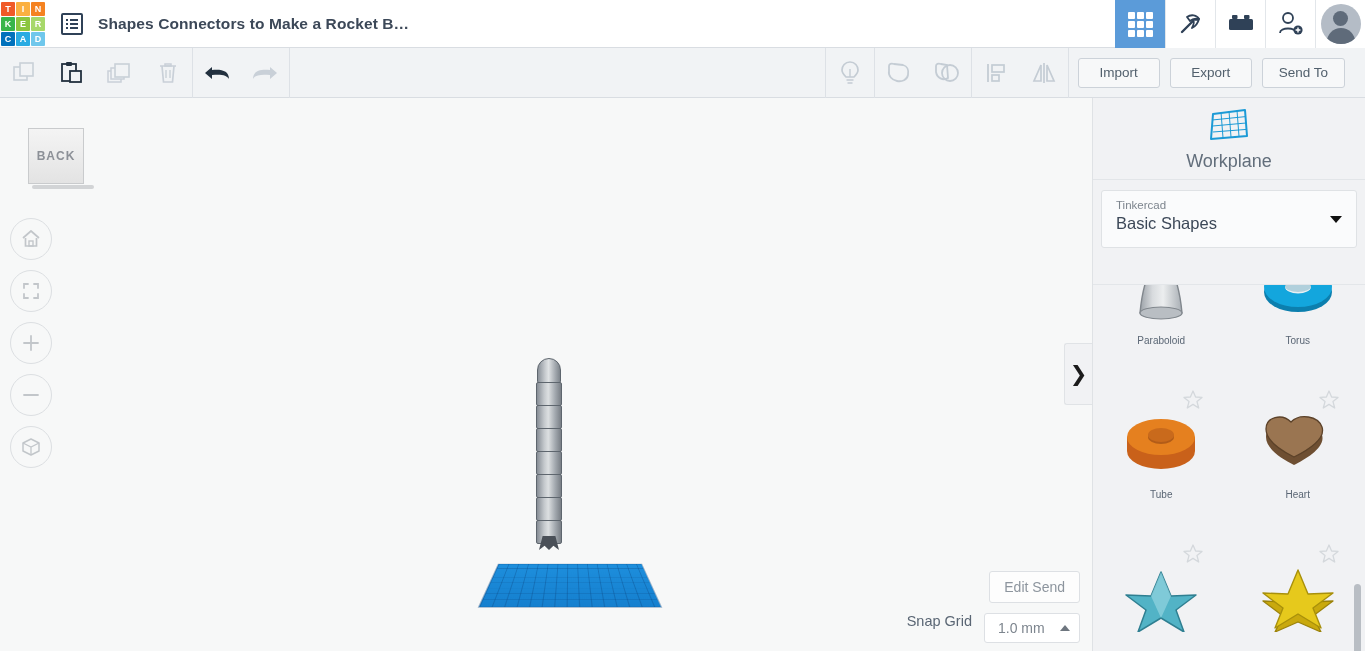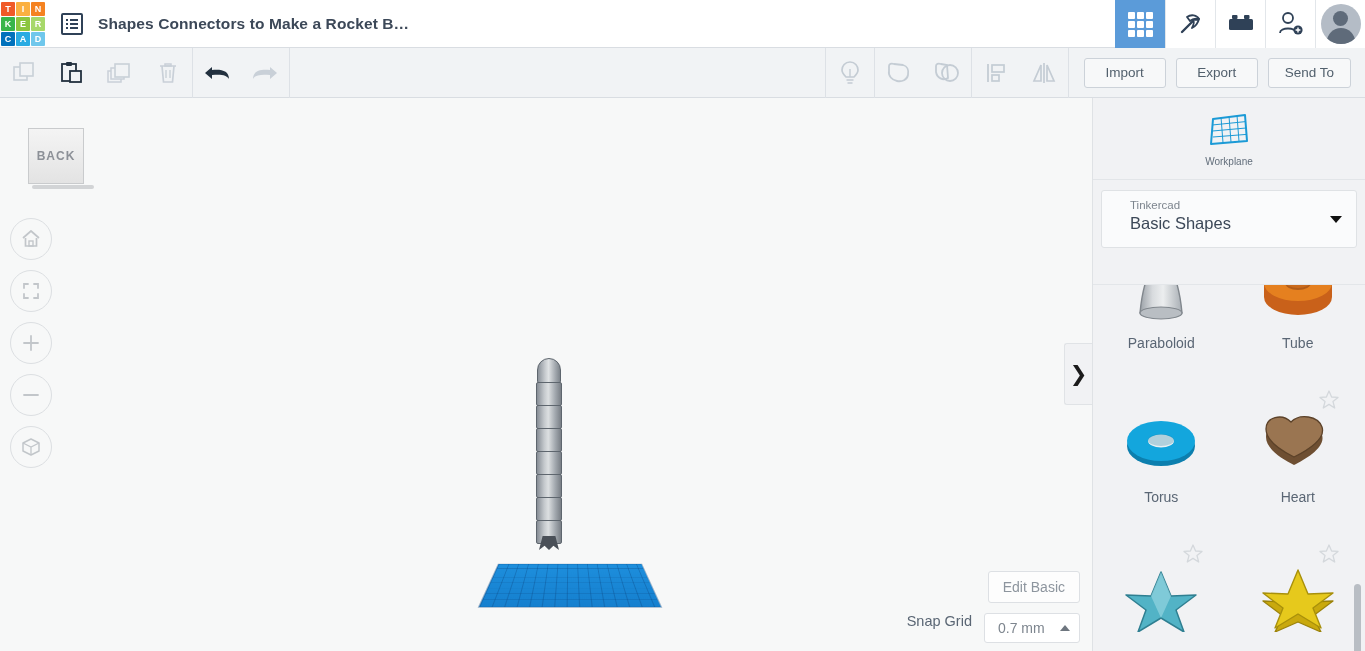--- a/index.html
+++ b/index.html
@@ -109,21 +109,21 @@
     border-bottom: 1px solid #d9dde2;
     display: flex; align-items: center;
   }
   .tb-group { display: flex; align-items: center; height: 50px; }
   .tb-btn {
     width: 48px; height: 50px;
     display: flex; align-items: center; justify-content: center;
   }
   .tb-sep { width: 1px; height: 50px; background: #dde1e6; }
   .tb-flex { flex: 1 1 auto; }
-  .tb-actions { display: flex; align-items: center; gap: 10px; padding-right: 14px; }
+  .tb-actions { display: flex; align-items: center; gap: 10px; padding-right: 20px; }
   .tb-action-btn {
     height: 30px; min-width: 82px;
     padding: 0 16px;
     border: 1px solid #ccd2d9;
     border-radius: 3px;
     background: #f7f8f9;
     color: #52606d;
     font-size: 13.5px;
     font-family: "Liberation Sans", sans-serif;
     display: flex; align-items: center; justify-content: center;
@@ -246,28 +246,28 @@
     border-left: 1px solid #dfe2e5;
   }
   .panel-tools {
     height: 82px; display: flex; align-items: center;
     border-bottom: 1px solid #e2e5e8;
   }
   .panel-tool {
     flex: 1; display: flex; flex-direction: column;
     align-items: center; justify-content: center; gap: 7px;
   }
-  .panel-tool-label { font-size: 10px; color: #626e7b; }
+  .panel-tool-label { font-size: 18px; color: #626e7b; }
 
   .shape-select {
     margin: 10px 8px 0 8px;
     height: 58px;
     background: #fafbfc;
     border: 1px solid #dfe2e5; border-radius: 3px;
-    padding: 7px 12px 0 28px;
+    padding: 7px 12px 0 14px;
     position: relative;
   }
   .shape-select .sm { font-size: 11.5px; color: #7d858e; line-height: 14px; }
   .shape-select .lg { font-size: 16.5px; color: #3c4858; line-height: 22px; }
   .sel-caret {
     position: absolute; right: 14px; top: 25px;
     width: 0; height: 0;
     border-left: 6px solid transparent; border-right: 6px solid transparent;
     border-top: 7px solid #111;
   }
@@ -283,21 +283,21 @@
     position: relative; top: -56px;
   }
   .shape-cell {
     height: 154px; position: relative;
     display: flex; flex-direction: column;
     align-items: center; justify-content: flex-start;
     padding-top: 18px;
   }
   .fav-star { position: absolute; right: 26px; top: 6px; }
   .shape-art { height: 84px; display: flex; align-items: center; justify-content: center; }
-  .shape-label { font-size: 14px; color: #5a6674; margin-top: 4px; }
+  .shape-label { font-size: 10px; color: #5a6674; margin-top: 4px; }
 
   .scrollbar-track {
     position: absolute; right: 3px; top: 186px;
     width: 8px; height: 367px;
   }
   .scrollbar-thumb {
     position: absolute; top: 300px; left: 0;
     width: 7px; height: 88px;
     background: #b9bec4; border-radius: 4px;
   }
@@ -525,25 +525,25 @@
         <div class="seg" style="top:116px"></div>
         <div class="seg" style="top:139px"></div>
         <div class="seg" style="top:162px"></div>
         <div class="fins"></div>
       </div>
     </div>
 
     <div class="panel-toggle">❯</div>
 
     <div class="grid-controls">
-      <div class="edit-grid-btn">Edit Basic</div>
+      <div class="edit-grid-btn">Edit Send</div>
       <div class="snap-row">
         <div class="snap-label">Snap Grid</div>
         <div class="snap-select">
-          <span>0.7 mm</span>
+          <span>1.0 mm</span>
           <span class="caret-up"></span>
         </div>
       </div>
     </div>
   </div>
 
   <div class="rightpanel">
 
     <div class="panel-tools">
       <div class="panel-tool">
@@ -578,50 +578,50 @@
               </linearGradient>
                 </defs>
               <path d="M39 6 C26 14, 20 40, 18 62 C26 68, 52 68, 60 62 C58 40, 52 14, 39 6 Z" fill="url(#gPara)" stroke="#81878d" stroke-width="1.4"></path>
               <ellipse cx="39" cy="62" rx="21" ry="6" fill="#b9bec3" stroke="#81878d" stroke-width="1.2"></ellipse>
             </svg>
           </div>
           <div class="shape-label">Paraboloid</div>
         </div>
 
         <div class="shape-cell">
+
+          <div class="shape-art">
+            <svg width="82" height="62" viewBox="0 0 82 62">
+              <ellipse cx="41" cy="34" rx="34" ry="20" fill="#0c7fae"></ellipse>
+              <ellipse cx="41" cy="29" rx="34" ry="20" fill="#13a6dd"></ellipse>
+              <ellipse cx="41" cy="29" rx="13" ry="6.5" fill="#e8f0f3"></ellipse>
+              <ellipse cx="41" cy="28" rx="13" ry="6" fill="#0b6f99" opacity=".25"></ellipse>
+            </svg>
+          </div>
+          <div class="shape-label">Torus</div>
+        </div>
+
+        <div class="shape-cell">
           <span class="fav-star">
             <svg width="22" height="22" viewBox="0 0 22 22">
               <path d="M11 2 L13.6 8 L20 8.4 L15 12.6 L16.7 19 L11 15.4 L5.3 19 L7 12.6 L2 8.4 L8.4 8 Z" stroke="#d4d8dc" stroke-width="1.3" fill="none" stroke-linejoin="round"></path>
             </svg>
           </span>
           <div class="shape-art">
             <svg width="80" height="64" viewBox="0 0 80 64">
               <path d="M6 26 V40 A34 18 0 0 0 74 40 V26 Z" fill="#c9611a"></path>
               <ellipse cx="40" cy="26" rx="34" ry="18" fill="#e5801f"></ellipse>
               <ellipse cx="40" cy="26" rx="13" ry="7" fill="#b25c18"></ellipse>
               <ellipse cx="40" cy="24" rx="13" ry="7" fill="#c96a1c"></ellipse>
             </svg>
           </div>
           <div class="shape-label">Tube</div>
         </div>
 
         <div class="shape-cell">
-
-          <div class="shape-art">
-            <svg width="82" height="62" viewBox="0 0 82 62">
-              <ellipse cx="41" cy="34" rx="34" ry="20" fill="#0c7fae"></ellipse>
-              <ellipse cx="41" cy="29" rx="34" ry="20" fill="#13a6dd"></ellipse>
-              <ellipse cx="41" cy="29" rx="13" ry="6.5" fill="#e8f0f3"></ellipse>
-              <ellipse cx="41" cy="28" rx="13" ry="6" fill="#0b6f99" opacity=".25"></ellipse>
-            </svg>
-          </div>
-          <div class="shape-label">Torus</div>
-        </div>
-
-        <div class="shape-cell">
           <span class="fav-star">
             <svg width="22" height="22" viewBox="0 0 22 22">
               <path d="M11 2 L13.6 8 L20 8.4 L15 12.6 L16.7 19 L11 15.4 L5.3 19 L7 12.6 L2 8.4 L8.4 8 Z" stroke="#d4d8dc" stroke-width="1.3" fill="none" stroke-linejoin="round"></path>
             </svg>
           </span>
           <div class="shape-art">
             <svg width="80" height="64" viewBox="0 0 80 64">
               <path d="M8 26 C8 14, 24 10, 33 19 C42 10, 60 13, 64 24 C68 36, 48 48, 36 54 C24 48, 8 38, 8 26 Z" fill="#6e4f32"></path>
               <path d="M8 18 C8 6, 24 2, 33 11 C42 2, 60 5, 64 16 C68 28, 48 40, 36 46 C24 40, 8 30, 8 18 Z" fill="#9a7551" stroke="#5c4229" stroke-width="1.3"></path>
             </svg>

